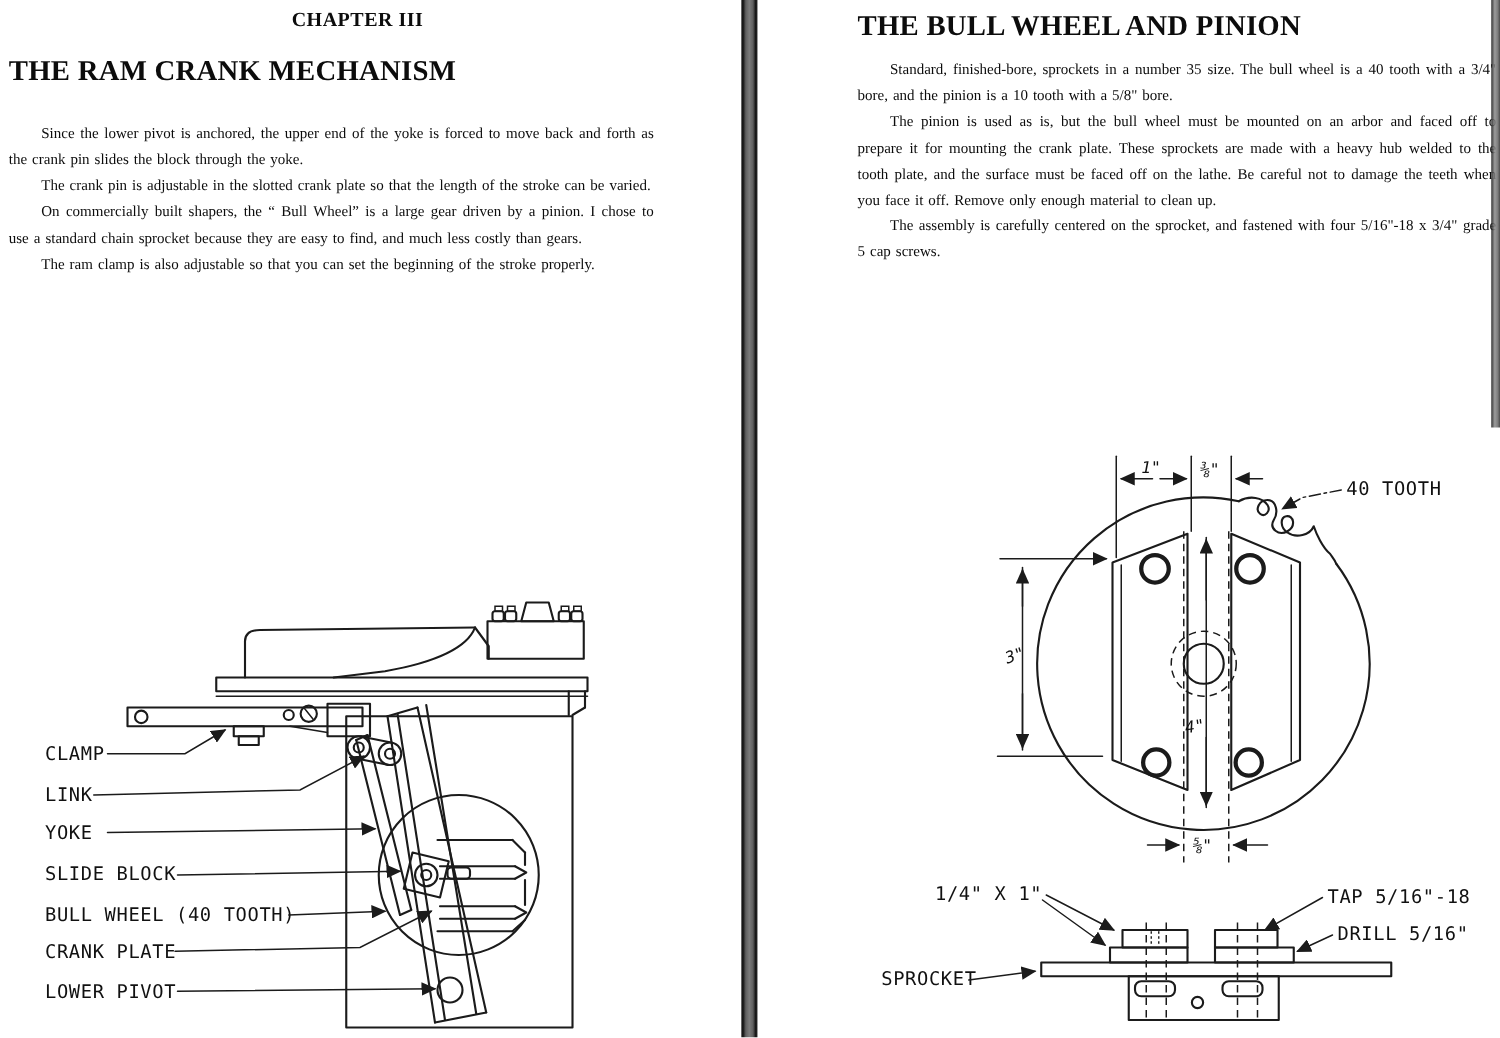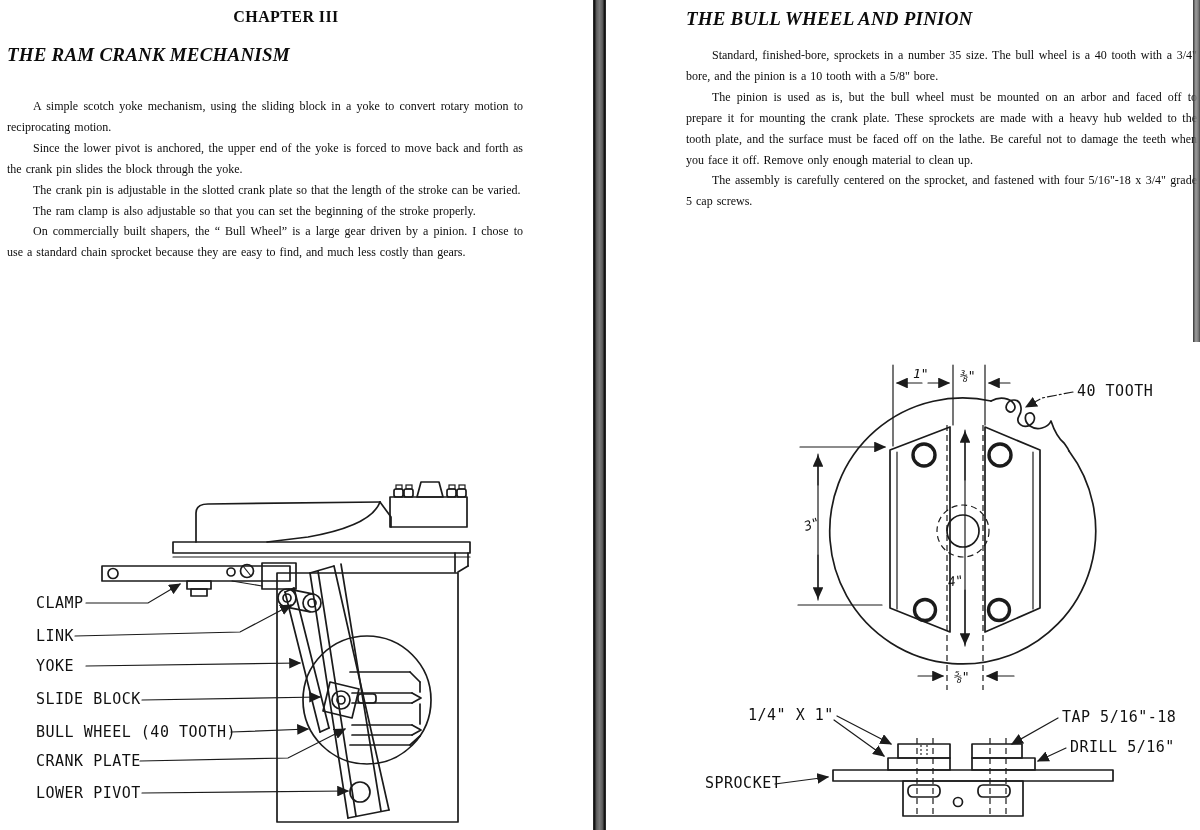--- a/index.html
+++ b/index.html
@@ -7,21 +7,21 @@
     width:1200px;height:830px;position:relative;background:#ffffff;
     font-family:"Liberation Serif", serif;color:#0c0c0c;overflow:hidden;
   }
   .page{position:absolute;top:0;}
   .page-left{left:7px;width:516px;}
   .page-right{left:686px;width:511px;}
   .chapter-title{
     position:absolute;left:0;top:8px;width:100%;text-align:center;text-indent:42px;
     font-size:16px;font-weight:bold;letter-spacing:.4px;
   }
-  .section-title{position:absolute;left:0;font-size:19px;font-weight:bold;letter-spacing:.2px;font-style:italic;}
+  .section-title{position:absolute;left:0;font-size:23px;font-weight:bold;letter-spacing:.2px;}
   .section-title.left-pg{top:44px;}
   .section-title.right-pg{top:8px;}
   .paras{position:absolute;left:0;width:100%;}
   .paras.left-pg{top:96px;}
   .paras.right-pg{top:45px;}
   .paras p{
     margin:0;font-size:12px;line-height:20.9px;text-align:justify;
     text-align-last:left;text-indent:26px;word-spacing:1px;
   }
   .fig{position:absolute;}
@@ -43,25 +43,24 @@
   .callout{font-family:"DejaVu Sans Mono", monospace;font-size:15px;fill:#111;letter-spacing:.5px;}
   .dim{font-family:"DejaVu Sans Mono", monospace;font-size:13px;font-style:italic;fill:#111;}
 </style>
 </head>
 <body>
 
 <div class="page page-left">
   <div class="chapter-title">CHAPTER III</div>
   <div class="section-title left-pg">THE RAM CRANK MECHANISM</div>
   <div class="paras left-pg">
-    <p>A simple scotch yoke mechanism, using the sliding block in a yoke to convert rotary motion to reciprocating motion.</p>
     <p>Since the lower pivot is anchored, the upper end of the yoke is forced to move back and forth as the crank pin slides the block through the yoke.</p>
     <p>The crank pin is adjustable in the slotted crank plate so that the length of the stroke can be varied.</p>
+    <p>On commercially built shapers, the “ Bull Wheel”  is a large gear driven by a pinion. I chose to use a standard chain sprocket because they are easy to find, and much less costly than gears.</p>
     <p>The ram clamp is also adjustable so that you can set the beginning of the stroke properly.</p>
-    <p>On commercially built shapers, the “ Bull Wheel”  is a large gear driven by a pinion. I chose to use a standard chain sprocket because they are easy to find, and much less costly than gears.</p>
   </div>
 </div>
 
 <div class="fig" style="left:0;top:460px;">
 <svg width="560" height="370" viewBox="0 0 560 370">
   <defs>
     <marker id="ahL" markerWidth="11" markerHeight="9" refX="9" refY="4.5" orient="auto">
       <path d="M0,0 L10,4.5 L0,9 z" fill="#1b1b1b"></path>
     </marker>
   </defs>

